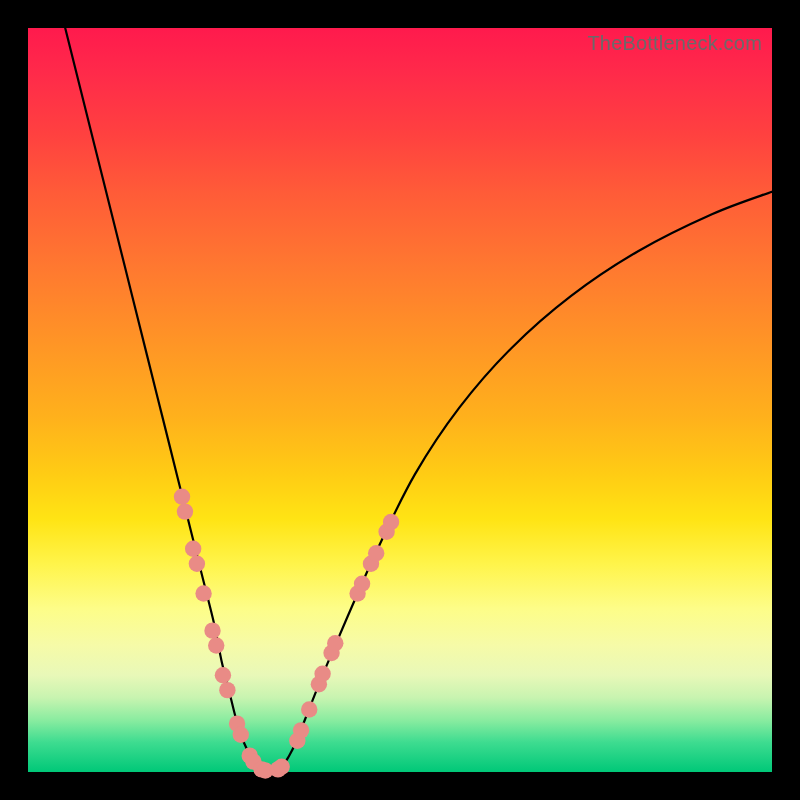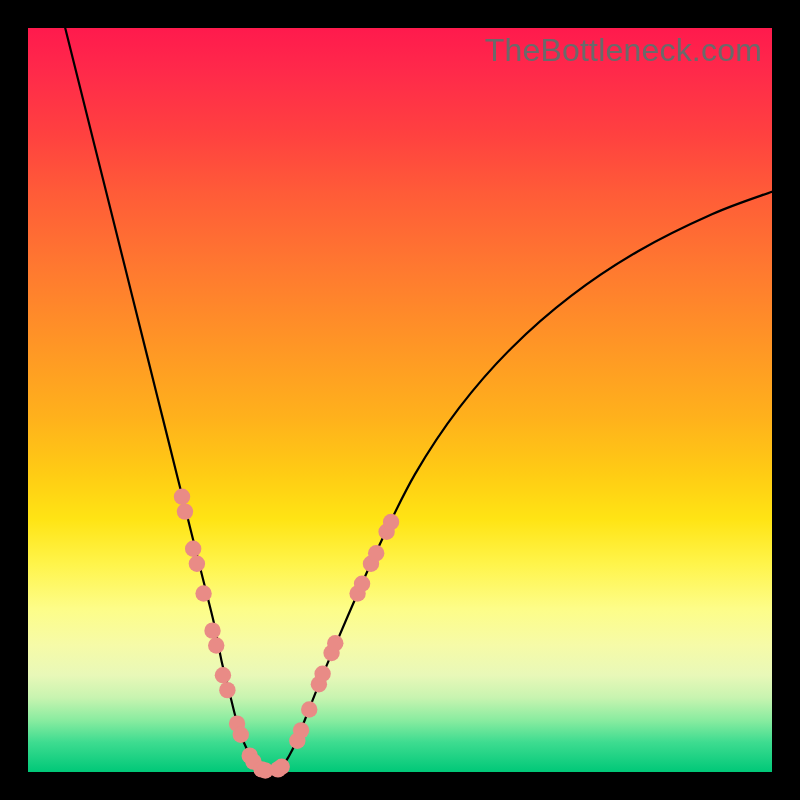--- a/index.html
+++ b/index.html
@@ -43,21 +43,21 @@
       #8aeca0 93%,
       #3edc90 96%,
       #00c878 100%
     );
   }
   .watermark {
     position: absolute;
     top: 4px;
     right: 10px;
     color: #6a6a6a;
-    font-size: 32px;
+    font-size: 20px;
     font-weight: 400;
     letter-spacing: 0.2px;
     user-select: none;
   }
   svg.curve {
     position: absolute;
     left: 0;
     top: 0;
     width: 744px;
     height: 744px;

